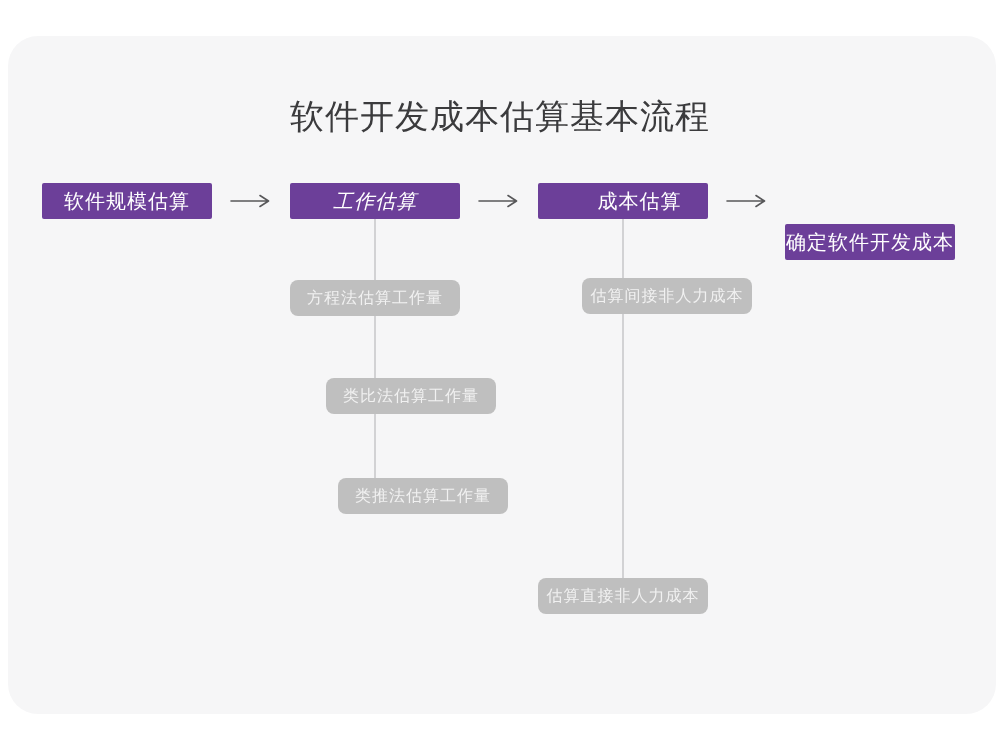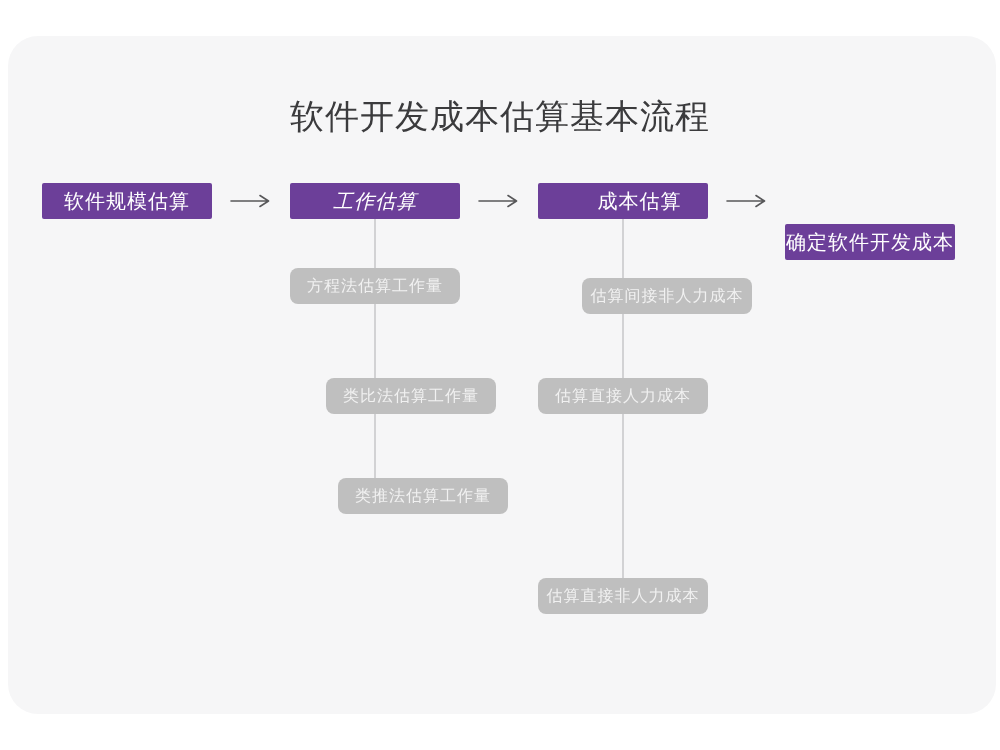--- a/index.html
+++ b/index.html
@@ -69,21 +69,21 @@
     position: absolute;
     width: 170px; height: 36px;
     background: #bfbfbf;
     border-radius: 8px;
     color: #f1f1f1;
     font-size: 16px;
     letter-spacing: 1px;
     display: flex; align-items: center; justify-content: center;
     z-index: 3;
   }
-  .work-1 { left: 290px; top: 268px; justify-content: center; }
+  .work-1 { left: 290px; top: 280px; justify-content: center; }
   .work-2 { left: 290px; top: 378px; margin-left: 36px; }
   .work-3 { left: 290px; top: 478px; margin-left: 48px; }
   .cost-1 { left: 538px; top: 278px; margin-left: 44px; }
   .cost-2 { left: 538px; top: 378px; }
   .cost-3 { left: 538px; top: 478px; }
   .cost-4 { left: 538px; top: 578px; justify-content: center; }
 </style>
 </head>
 <body>
 
@@ -129,19 +129,16 @@
   <div class="sub work-2">
     <span>类比法估算工作量</span>
   </div>
   <div class="sub work-3">
     <span>类推法估算工作量</span>
   </div>
 
   <div class="sub cost-1">
     <span>估算间接非人力成本</span>
   </div>
-  <div class="sub cost-2">
-    <span>估算直接人力成本</span>
-  </div>
   <div class="sub cost-4">
     <span>估算直接非人力成本</span>
   </div>
 </div>
 
 </body></html>

